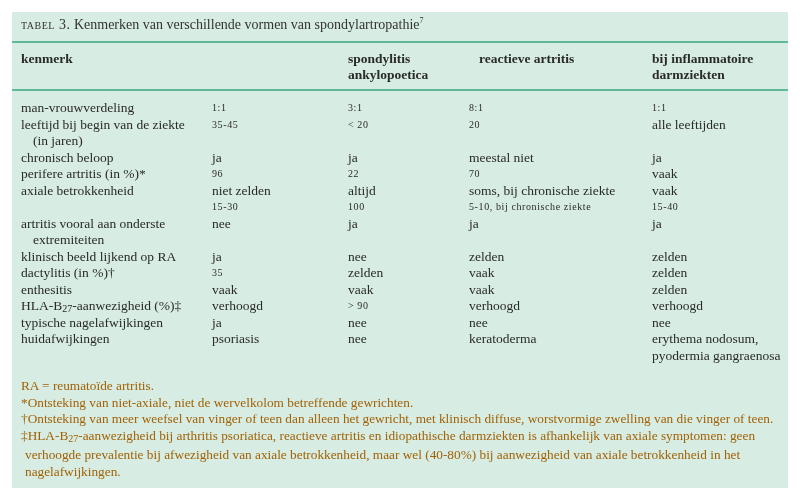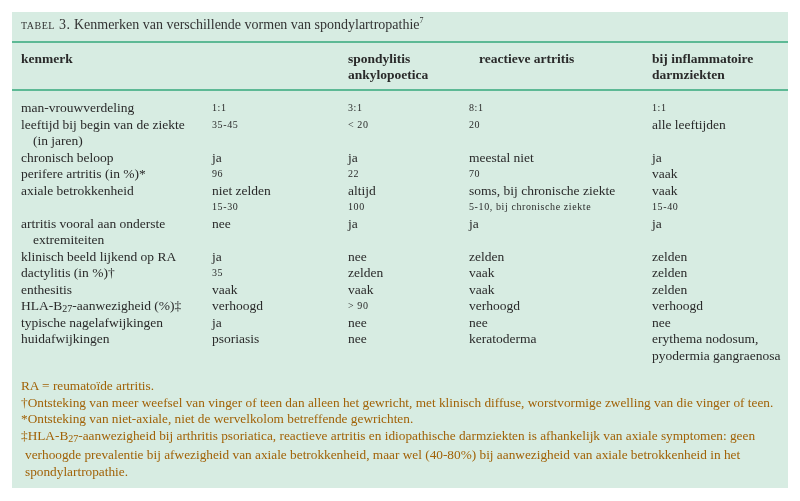--- a/index.html
+++ b/index.html
@@ -145,19 +145,19 @@
         <span class="lbl"><span>huidafwijkingen</span></span>
         <span class="v" style="left:200px"><span>psoriasis</span></span>
         <span class="v" style="left:336px"><span>nee</span></span>
         <span class="v" style="left:457px"><span>keratoderma</span></span>
         <span class="v" style="left:640px"><span>erythema nodosum,</span><br><span>pyodermia gangraenosa</span></span>
       </div>
     </div>
 
   <div class="notes">
     <span class="n">RA = reumatoïde artritis.</span>
+    <span class="n">*Ontsteking van niet-axiale, niet de wervelkolom betreffende gewrichten.</span>
     <span class="n">†Ontsteking van meer weefsel van vinger of teen dan alleen het gewricht, met klinisch diffuse, worstvormige zwelling van die vinger of teen.</span>
-    <span class="n">*Ontsteking van niet-axiale, niet de wervelkolom betreffende gewrichten.</span>
     <span class="n"><span>‡HLA-B</span><sub>27</sub><span>-aanwezigheid bij arthritis psoriatica, reactieve artritis en idiopathische darmziekten is afhankelijk van axiale symptomen: geen</span></span>
     <span class="hang">verhoogde prevalentie bij afwezigheid van axiale betrokkenheid, maar wel (40-80%) bij aanwezigheid van axiale betrokkenheid in het</span>
-    <span class="hang">spondylartropathie.</span>
+    <span class="hang">nagelafwijkingen.</span>
   </div>
 </div>
 
 </body></html>

